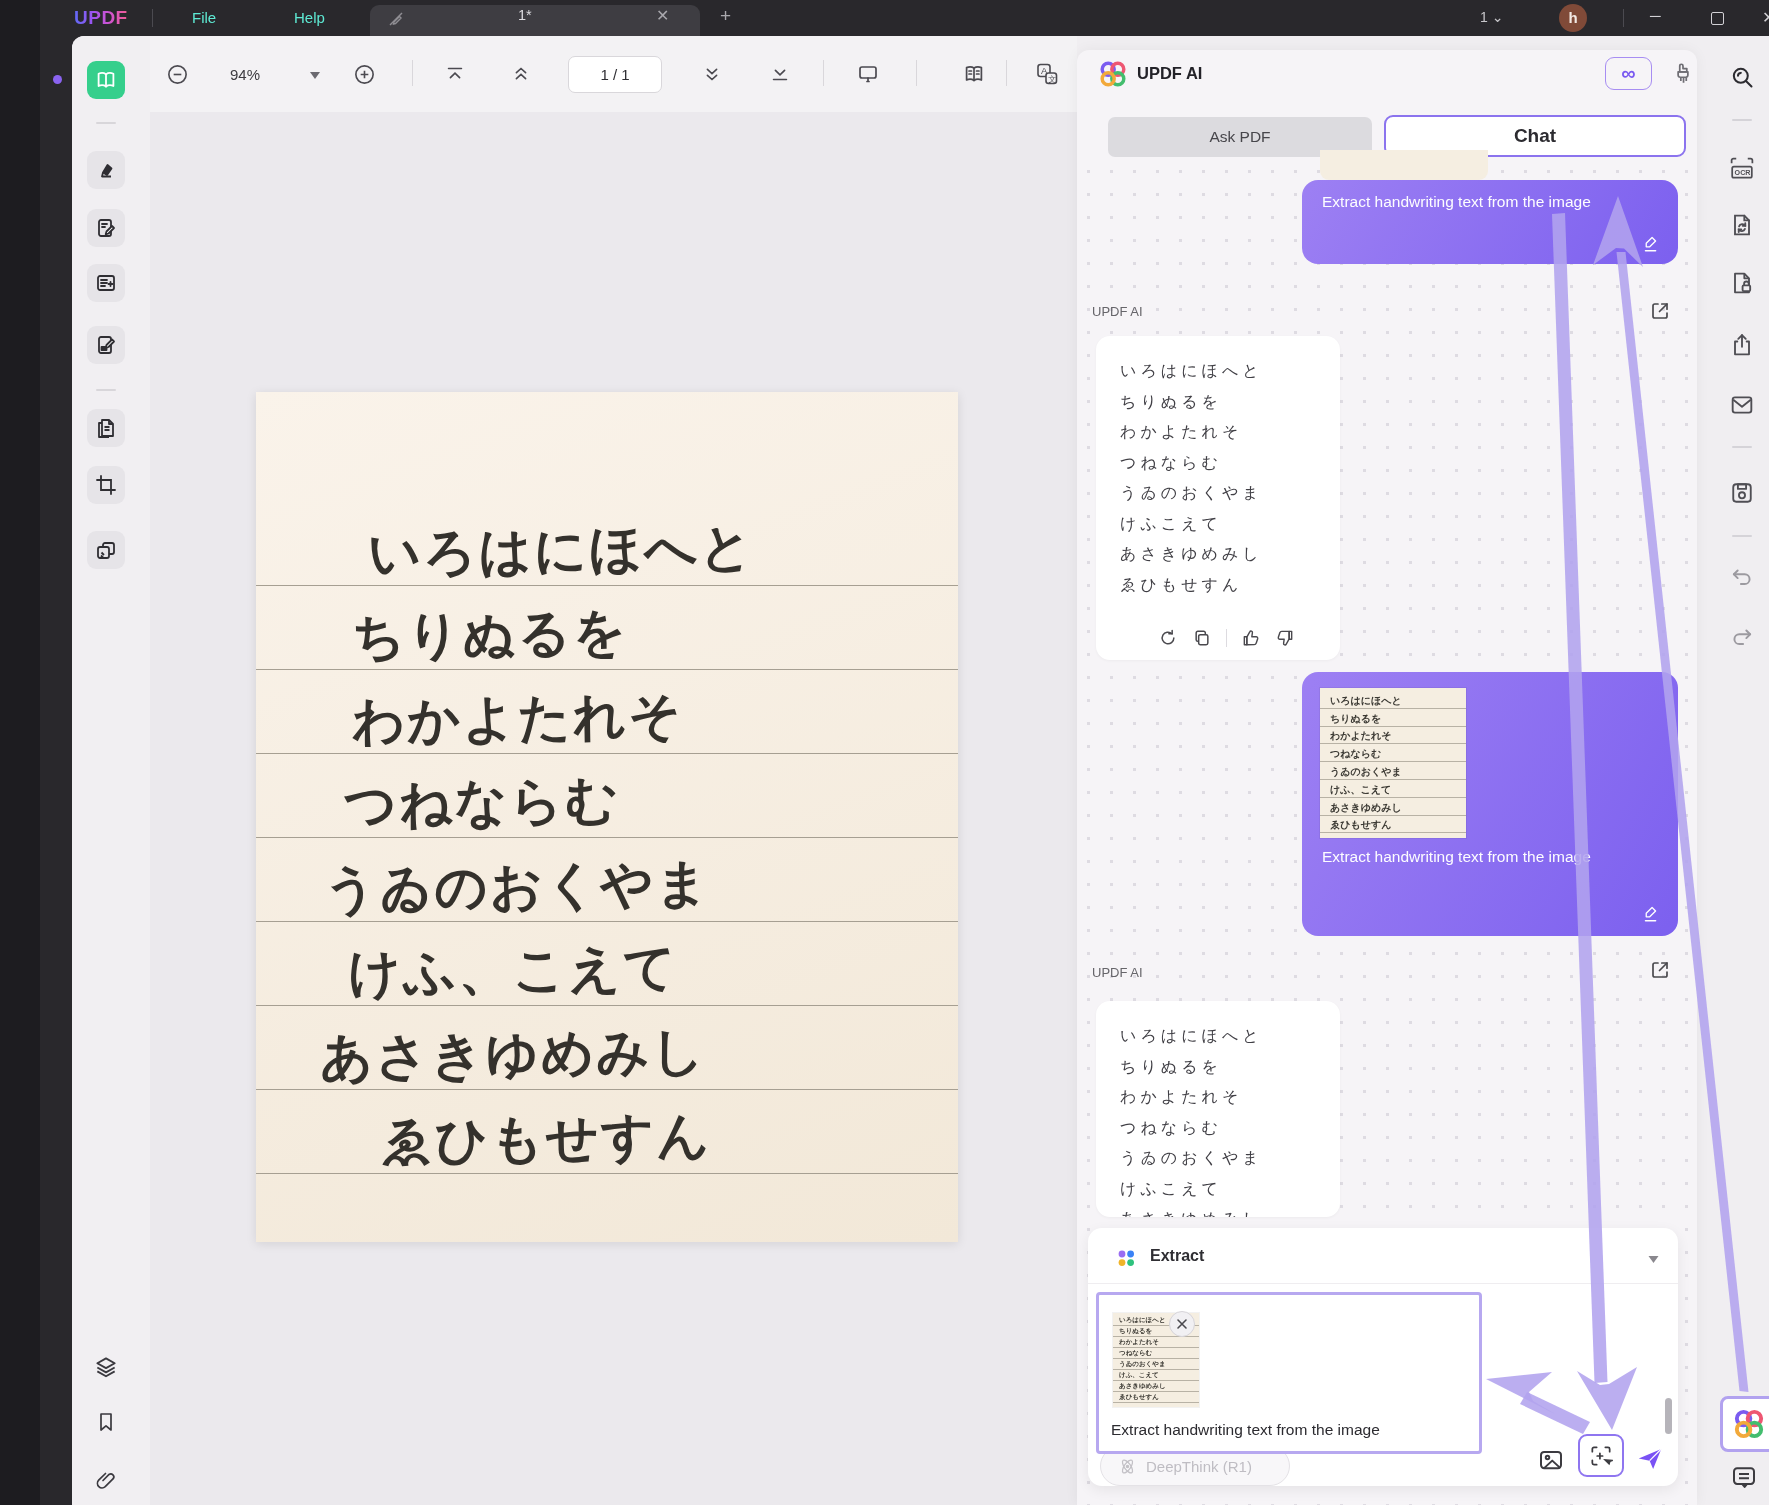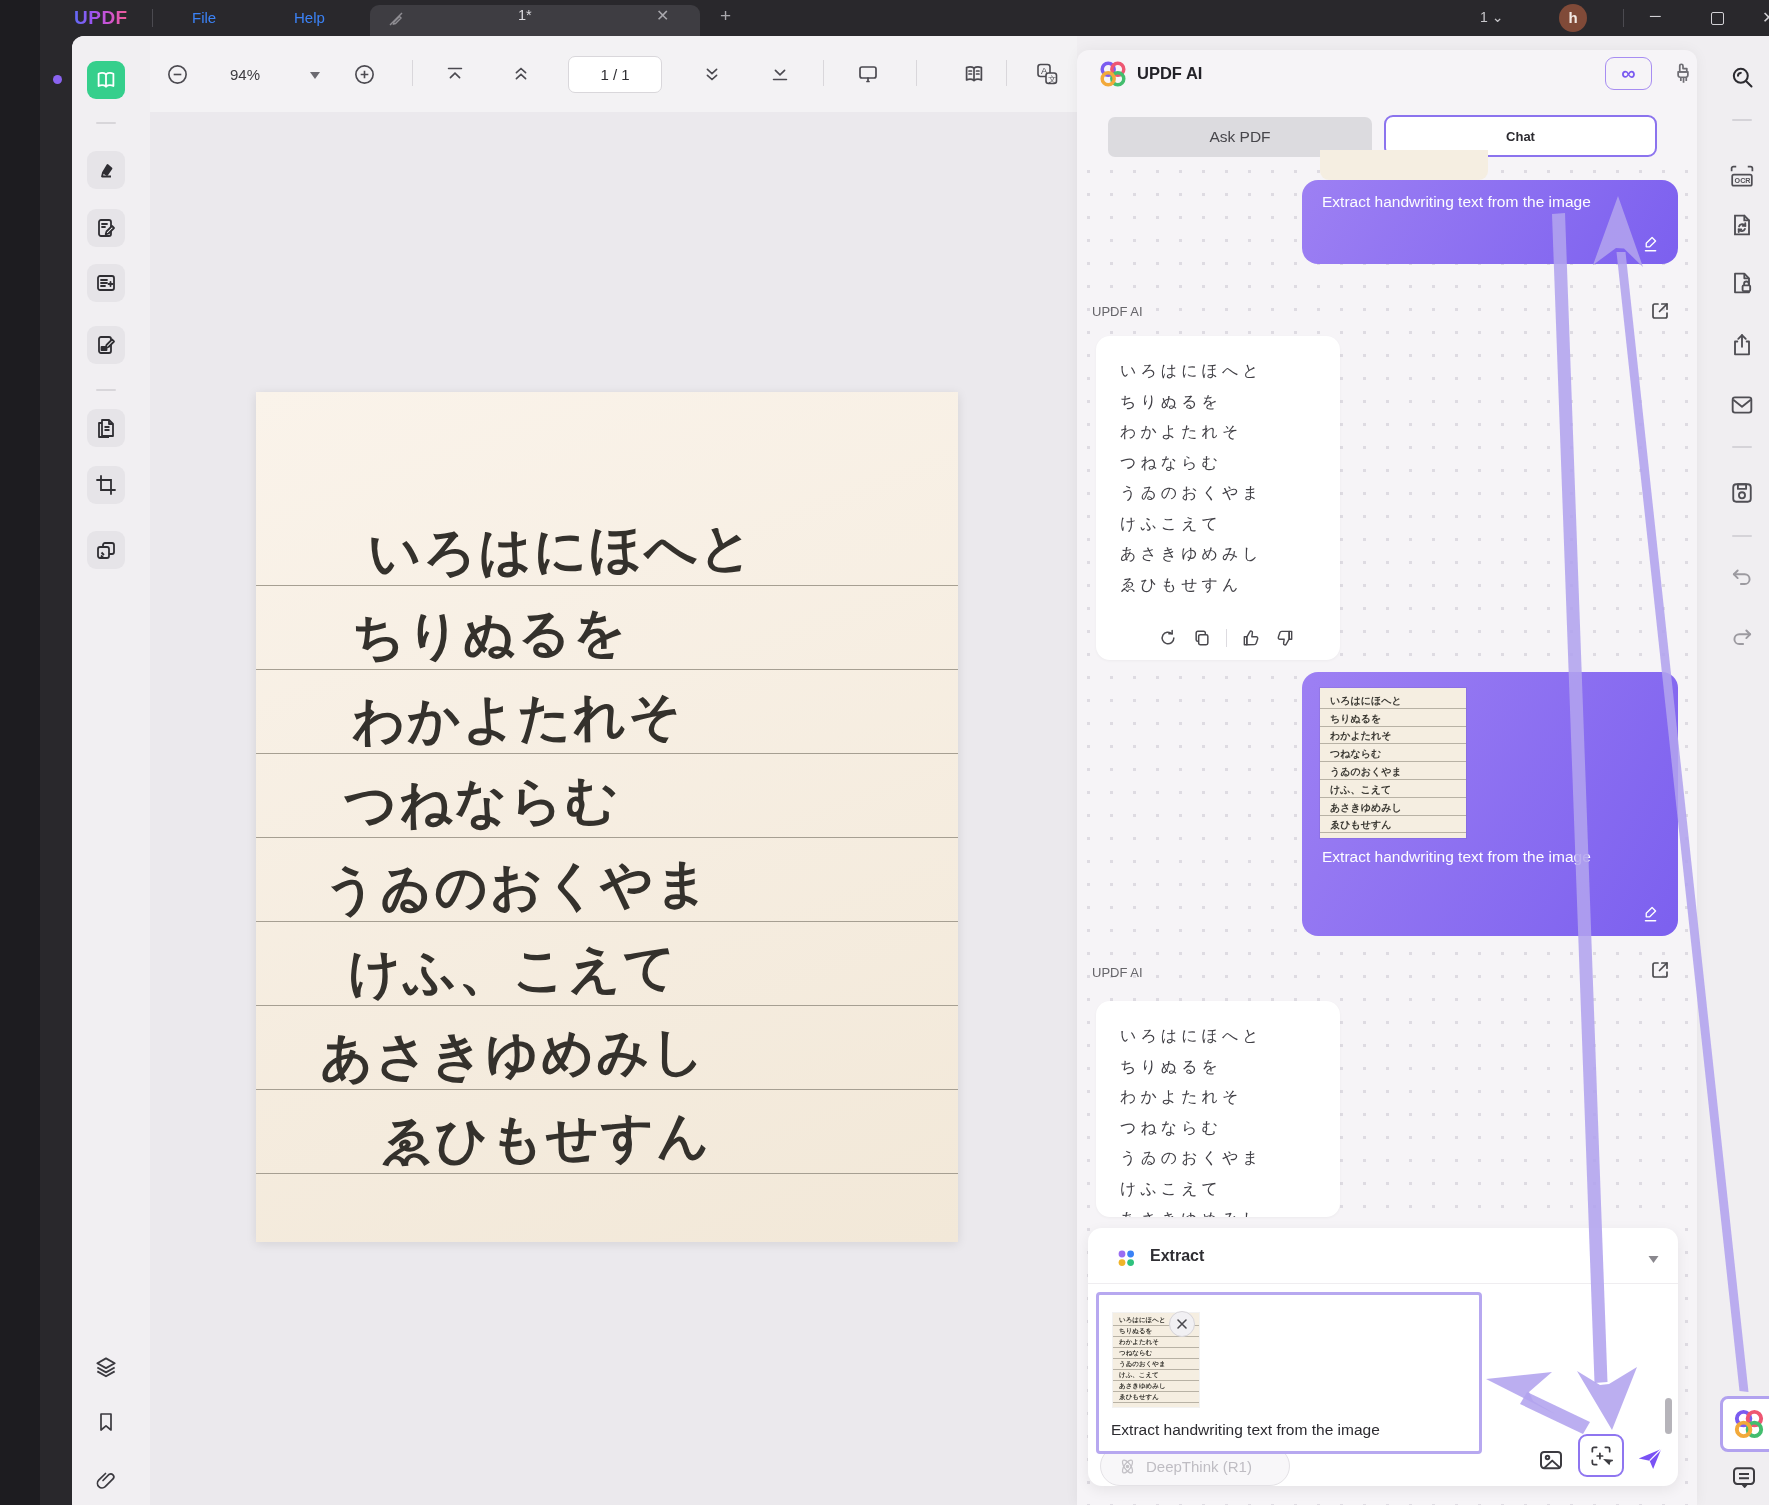--- a/index.html
+++ b/index.html
@@ -8,21 +8,21 @@
        font-family:"Liberation Sans","DejaVu Sans",sans-serif;color:#2f2e33;margin-left:40px;}
   .abs{position:absolute;}
   svg{display:block;}
 
   
   .titlebar{left:0;top:0;width:1769px;height:36px;background:#29282c;}
   .brand{left:34px;top:7px;font-size:19px;font-weight:bold;letter-spacing:.5px;
          background:linear-gradient(90deg,#5f6af5,#9a55f2,#d153cf,#f25d93);
          -webkit-background-clip:text;background-clip:text;color:transparent;}
   .tdiv{width:1px;height:18px;background:#4b4a50;}
-  .menu{font-size:15px;color:#3b82f6;}
+  .menu{font-size:15px;color:#5eead4;}
   .tab{left:330px;top:5px;width:330px;height:31px;background:#3e3d42;border-radius:9px 9px 0 0;}
   .tab-label{left:478px;top:7px;font-size:14.5px;color:#dddce0;}
   .ticon{color:#a9a8ad;font-size:16px;}
   .win{color:#d2d1d5;font-size:15px;}
   .avatar{left:1519px;top:4px;width:28px;height:28px;border-radius:50%;background:#804a38;
           color:#f3e9e4;font-size:15px;font-weight:bold;text-align:center;line-height:28px;}
   .pagecaret{left:1440px;top:9px;font-size:14px;color:#c8c7cb;}
 
   
   .content{left:32px;top:36px;width:1715px;height:1469px;background:#ebe9ed;border-radius:12px 12px 0 0;}
@@ -52,22 +52,22 @@
   .ai-region{left:1037px;top:36px;width:710px;height:1469px;background:#f0eef1;border-radius:0 12px 0 0;}
   .chat-card{left:1037px;top:50px;width:620px;height:1455px;background:#f6f4f7;border-radius:12px 12px 0 0;
              box-shadow:0 0 14px rgba(0,0,0,.05);}
   .dots{left:1037px;top:160px;width:620px;height:1345px;
         background-image:radial-gradient(circle,#dedbe2 1.5px,transparent 1.7px);background-size:23px 23px;}
   .ai-title{left:1097px;top:64px;font-size:16.5px;font-weight:bold;color:#232228;}
   .inf-btn{left:1565px;top:57px;width:47px;height:33px;border:1.6px solid #a78df2;border-radius:9px;
            color:#7a5af0;font-size:20px;font-weight:bold;display:flex;align-items:center;justify-content:center;background:transparent;}
   .tabs-ask{left:1068px;top:117px;width:264px;height:40px;background:#dcdbdf;border-radius:7px;
             font-size:15.5px;color:#47464b;display:flex;align-items:center;justify-content:center;}
-  .tabs-chat{left:1344px;top:115px;width:273px;height:42px;background:#fff;border:2px solid #8b73ee;border-radius:9px;
-             font-size:13px;color:#2c2b30;display:flex;align-items:center;justify-content:center;font-weight:600;}
+  .tabs-chat{left:1344px;top:115px;width:302px;height:42px;background:#fff;border:2px solid #8b73ee;border-radius:9px;
+             font-size:19px;color:#2c2b30;display:flex;align-items:center;justify-content:center;font-weight:600;}
 
   .bubble{background:linear-gradient(120deg,#9d80f3,#7c60ef);border-radius:16px;color:#fff;}
   .bubble .msg{position:absolute;left:20px;top:13px;font-size:15.5px;color:#fdfdff;}
   .sender{font-size:13px;color:#66656a;}
   .card{background:#fff;border-radius:14px;box-shadow:0 1px 3px rgba(0,0,0,.04);}
   .kana{font-size:16px;letter-spacing:4px;color:#403f45;line-height:30.5px;white-space:nowrap;}
   .cicons{display:flex;align-items:center;gap:14px;color:#4a494e;}
 
   
   .mini{background:#f5eee1;box-shadow:0 0 0 1px rgba(0,0,0,.05);overflow:hidden;}
@@ -531,21 +531,21 @@
   <div class="abs scrollbar"></div>
 
   <div class="abs rail-icon" style="left:1685px;top:60px;color:#2c2b30;">
     <svg width="27" height="27" viewBox="0 0 24 24" fill="none" stroke="currentColor" stroke-width="1.8" stroke-linecap="round">
         <circle cx="10.5" cy="10.5" r="6.2"></circle>
         <path d="M15.3 15.3 20 20"></path>
         <path d="M8 10.5a2.6 2.6 0 0 1 2.5-2.6"></path>
       </svg>
   </div>
   <div class="abs rail-div" style="top:119px;"></div>
-  <div class="abs rail-icon" style="left:1685px;top:160px;text-align:right;">
+  <div class="abs rail-icon" style="left:1685px;top:152px;text-align:right;">
     <svg width="30" height="30" viewBox="0 0 26 26" fill="none" stroke="currentColor" stroke-width="1.5">
       <path d="M4 8V5.5A1.5 1.5 0 0 1 5.5 4H8M18 4h2.5A1.5 1.5 0 0 1 22 5.5V8"></path>
       <rect x="4.5" y="11" width="17" height="9.5" rx="1.5"></rect>
       <text x="6.6" y="18.4" font-size="6.2" font-weight="bold" fill="currentColor" stroke="none" font-family="Liberation Sans,sans-serif">OCR</text>
     </svg>
   </div>
   <div class="abs rail-icon" style="left:1685px;top:208px;">
     <svg width="28" height="28" viewBox="0 0 24 24" fill="none" stroke="currentColor" stroke-width="1.6" stroke-linecap="round">
         <path d="M6 4h8l4 4v12H6z"></path>
         <path d="M14 4v4h4"></path>

